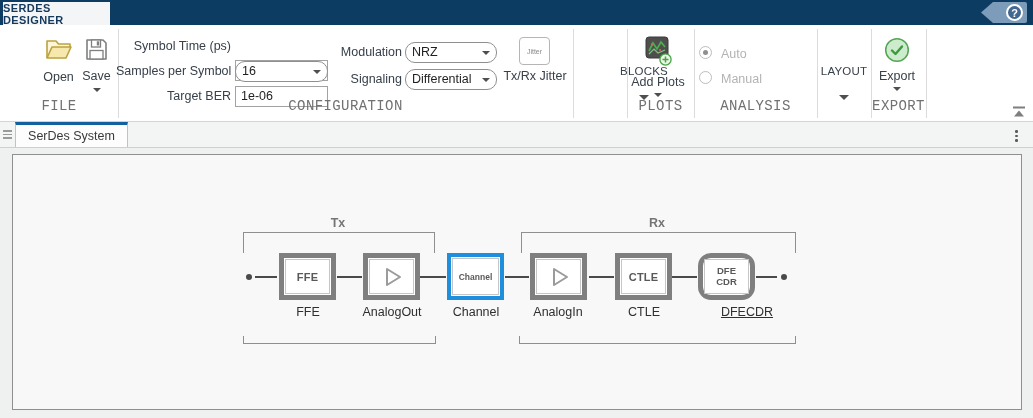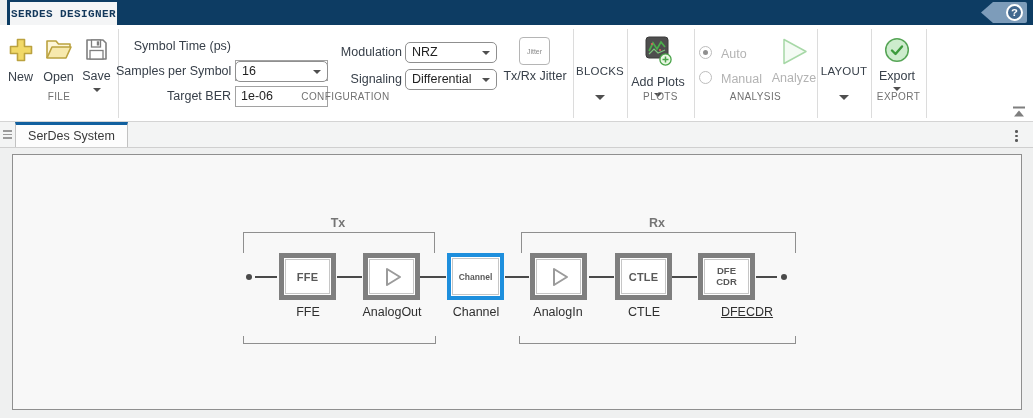--- a/index.html
+++ b/index.html
@@ -1,42 +1,42 @@
 <!DOCTYPE html>
 <html><head>
 <meta charset="utf-8">
 <style>
   html,body{margin:0;padding:0;}
   body{width:1033px;height:418px;font-family:"Liberation Sans",sans-serif;background:#eef0f1;overflow:hidden;}
   .app{position:relative;width:1033px;height:418px;background:#eff0f0;}
   .abs{position:absolute;}
 
   
-  .topband{position:absolute;top:0;left:7px;right:0;height:29px;background:#0d3c63;font-family:Liberation Mono, monospace;}
+  .topband{position:absolute;top:0;left:0;right:0;height:29px;background:#0d3c63;}
   .app-tab{position:absolute;left:3px;top:2px;width:107px;height:23px;background:#f4f5f6;
            color:#14395c;font-size:11px;font-weight:bold;letter-spacing:.4px;
            display:flex;align-items:center;justify-content:center;}
   .help-banner{position:absolute;right:6px;top:2px;width:46px;height:21px;background:#7d9cba;
            clip-path:polygon(12px 0,100% 0,100% 100%,12px 100%,0 50%);border-radius:2px;}
   .help-circle{position:absolute;right:10px;top:4px;width:17px;height:17px;border-radius:50%;
            background:#42688f;border:2px solid #fff;box-sizing:border-box;color:#fff;
            font-size:11px;font-weight:bold;display:flex;align-items:center;justify-content:center;}
 
   
   .ribbon{position:absolute;top:25px;left:0;right:0;height:96px;background:#fff;border-bottom:1px solid #d4d4d4;}
   .vdiv{position:absolute;top:4px;bottom:3px;width:1px;background:#dcdcdc;}
-  .seclabel{position:absolute;bottom:19px;font-size:10px;color:#717171;text-align:center;letter-spacing:.4px;}
+  .seclabel{position:absolute;bottom:7px;font-size:14px;color:#717171;text-align:center;letter-spacing:.4px;font-family:Liberation Mono, monospace;}
   .btn-label{font-size:12.5px;color:#38404a;text-align:center;white-space:nowrap;}
   .caret{width:0;height:0;border-left:4px solid transparent;border-right:4px solid transparent;border-top:4px solid #4f4f4f;}
   .bigbtn{position:absolute;display:flex;flex-direction:column;align-items:center;cursor:default;}
   .cfg-label{position:absolute;font-size:12.5px;color:#38404a;text-align:right;line-height:21px;white-space:nowrap;}
   .cfg-input{position:absolute;box-sizing:border-box;height:21px;background:#fff;border:1px solid #a2a2a2;
              font-size:12.5px;color:#1f1f1f;padding:0 5px;line-height:19px;}
   .cfg-combo{position:absolute;box-sizing:border-box;height:21px;background:#fff;border:1px solid #8f8f8f;
-             border-radius:5px;font-size:12.5px;color:#1f1f1f;padding:0 6px;line-height:19px;
+             border-radius:10px;font-size:12.5px;color:#1f1f1f;padding:0 6px;line-height:19px;
              display:flex;align-items:center;justify-content:space-between;}
   .jitter-btn{position:absolute;box-sizing:border-box;border:1px solid #b5b5b5;border-radius:4px;background:#fff;
              display:flex;align-items:center;justify-content:center;font-size:7px;color:#8a8a8a;}
   .gallery-btn{position:absolute;display:flex;flex-direction:column;align-items:center;}
   .gallery-txt{font-size:11.5px;color:#38404a;letter-spacing:.2px;}
   .radio{position:absolute;width:13px;height:13px;box-sizing:border-box;border:1px solid #bdbdbd;border-radius:50%;background:#fff;}
   .radio.sel::after{content:"";display:block;width:5px;height:5px;border-radius:50%;background:#8f8f8f;margin:3px;}
   .dis-label{position:absolute;font-size:12.5px;color:#b3b3b3;white-space:nowrap;}
   .collapse-btn{position:absolute;right:7px;bottom:5px;width:14px;height:12px;}
 
@@ -75,28 +75,20 @@
 <div class="app">
 
   <div class="topband">
     <div class="app-tab">SERDES DESIGNER</div>
     <div class="help-banner"></div>
     <div class="help-circle">?</div>
   </div>
 
   <div class="ribbon">
 
-    <div class="bigbtn" style="left:2px;top:12px;width:37px;">
-      <span>
-        <svg width="26" height="26" viewBox="0 0 26 26">
-            <path d="M9.5 2.5 h7 v7 h7 v7 h-7 v7 h-7 v-7 h-7 v-7 h7 z" fill="#f1d968" stroke="#bba23f" stroke-width="1.6" stroke-linejoin="round"></path>
-          </svg>
-      </span>
-      <div class="btn-label" style="margin-top:3px;">New</div>
-    </div>
     <div class="bigbtn" style="left:39px;top:12px;width:39px;">
       <span>
         <svg width="28" height="26" viewBox="0 0 28 26">
             <path d="M2 21 V4 h9 l2.5 3 H25 v4" fill="#fdf6d8" stroke="#bba23f" stroke-width="1.6" stroke-linejoin="round"></path>
             <path d="M2 21 L7 10 h19 l-5 11 z" fill="#f7e9ad" stroke="#bba23f" stroke-width="1.6" stroke-linejoin="round"></path>
           </svg>
       </span>
       <div class="btn-label" style="margin-top:3px;">Open</div>
     </div>
     <div class="bigbtn" style="left:78px;top:12px;width:37px;">
@@ -139,21 +131,21 @@
     </div>
 
     <div class="jitter-btn" style="left:519px;top:12px;width:31px;height:28px;">
       <span>Jitter</span>
     </div>
     <div class="btn-label abs" style="left:498px;top:44px;width:74px;">Tx/Rx Jitter</div>
 
     <div class="seclabel" style="left:118px;width:455px;margin-top:32px;">CONFIGURATION</div>
     <div class="vdiv" style="left:573px;"></div>
 
-    <div class="gallery-btn" style="left:573px;top:40px;width:54px;">
+    <div class="gallery-btn" style="left:573px;top:40px;width:54px;padding-left:44px;">
       <span class="gallery-txt">BLOCKS</span>
       <div class="caret" style="margin-top:18px;border-left-width:5px;border-right-width:5px;border-top-width:5px;"></div>
     </div>
     <div class="vdiv" style="left:627px;"></div>
 
     <div class="bigbtn" style="left:620px;top:11px;width:76px;">
       <span style="position:relative;width:28px;height:28px;display:block;">
         <svg width="24" height="23" viewBox="0 0 24 23" style="position:absolute;left:1px;top:0;">
             <rect x="1" y="1" width="22" height="21" rx="3" fill="#4e4e4e" stroke="#3a3a3a"></rect>
             <polyline points="4,15 8,7 12,13 16,6 20,11" fill="none" stroke="#4cae4c" stroke-width="1.7"></polyline>
@@ -169,28 +161,20 @@
       <div class="btn-label" style="margin-top:11px;">Add Plots</div>
       <div class="caret" style="margin-top:4px;"></div>
     </div>
     <div class="seclabel" style="left:627px;width:67px;">PLOTS</div>
     <div class="vdiv" style="left:694px;"></div>
 
     <div class="radio sel" style="left:699px;top:21px;"></div>
     <div class="dis-label" style="left:721px;top:22px;">Auto</div>
     <div class="radio" style="left:699px;top:46px;"></div>
     <div class="dis-label" style="left:721px;top:47px;">Manual</div>
-    <div class="bigbtn" style="left:764px;top:12px;width:60px;">
-      <span>
-        <svg width="32" height="29" viewBox="0 0 32 29">
-            <path d="M6 2.5 L28 14.5 L6 26.5 Z" fill="#f4fbf4" stroke="#a7d8a7" stroke-width="1.5" stroke-linejoin="round"></path>
-          </svg>
-      </span>
-      <div class="dis-label" style="position:static;margin-top:1px;">Analyze</div>
-    </div>
     <div class="seclabel" style="left:694px;width:123px;">ANALYSIS</div>
     <div class="vdiv" style="left:817px;"></div>
 
     <div class="gallery-btn" style="left:817px;top:40px;width:54px;">
       <span class="gallery-txt">LAYOUT</span>
       <div class="caret" style="margin-top:18px;border-left-width:5px;border-right-width:5px;border-top-width:5px;"></div>
     </div>
     <div class="vdiv" style="left:871px;"></div>
 
     <div class="bigbtn" style="left:870px;top:12px;width:54px;">
@@ -281,21 +265,21 @@
       </div>
       <div class="blk-label" style="left:500px;">AnalogIn</div>
 
       <div class="blk" style="left:602px;">
         <div class="blk-inner">
             <span class="txt-l">CTLE</span>
           </div>
       </div>
       <div class="blk-label" style="left:586px;">CTLE</div>
 
-      <div class="blk" style="left:685px;">
+      <div class="blk" style="left:685px;border-radius:13px;">
         <div class="blk-inner">
           <span class="txt-m">DFE</span>
           <span class="txt-m">CDR</span>
         </div>
       </div>
       <div class="blk-label" style="left:689px;text-decoration:underline;">DFECDR</div>
 
     </div>
   </div>
 </div>

